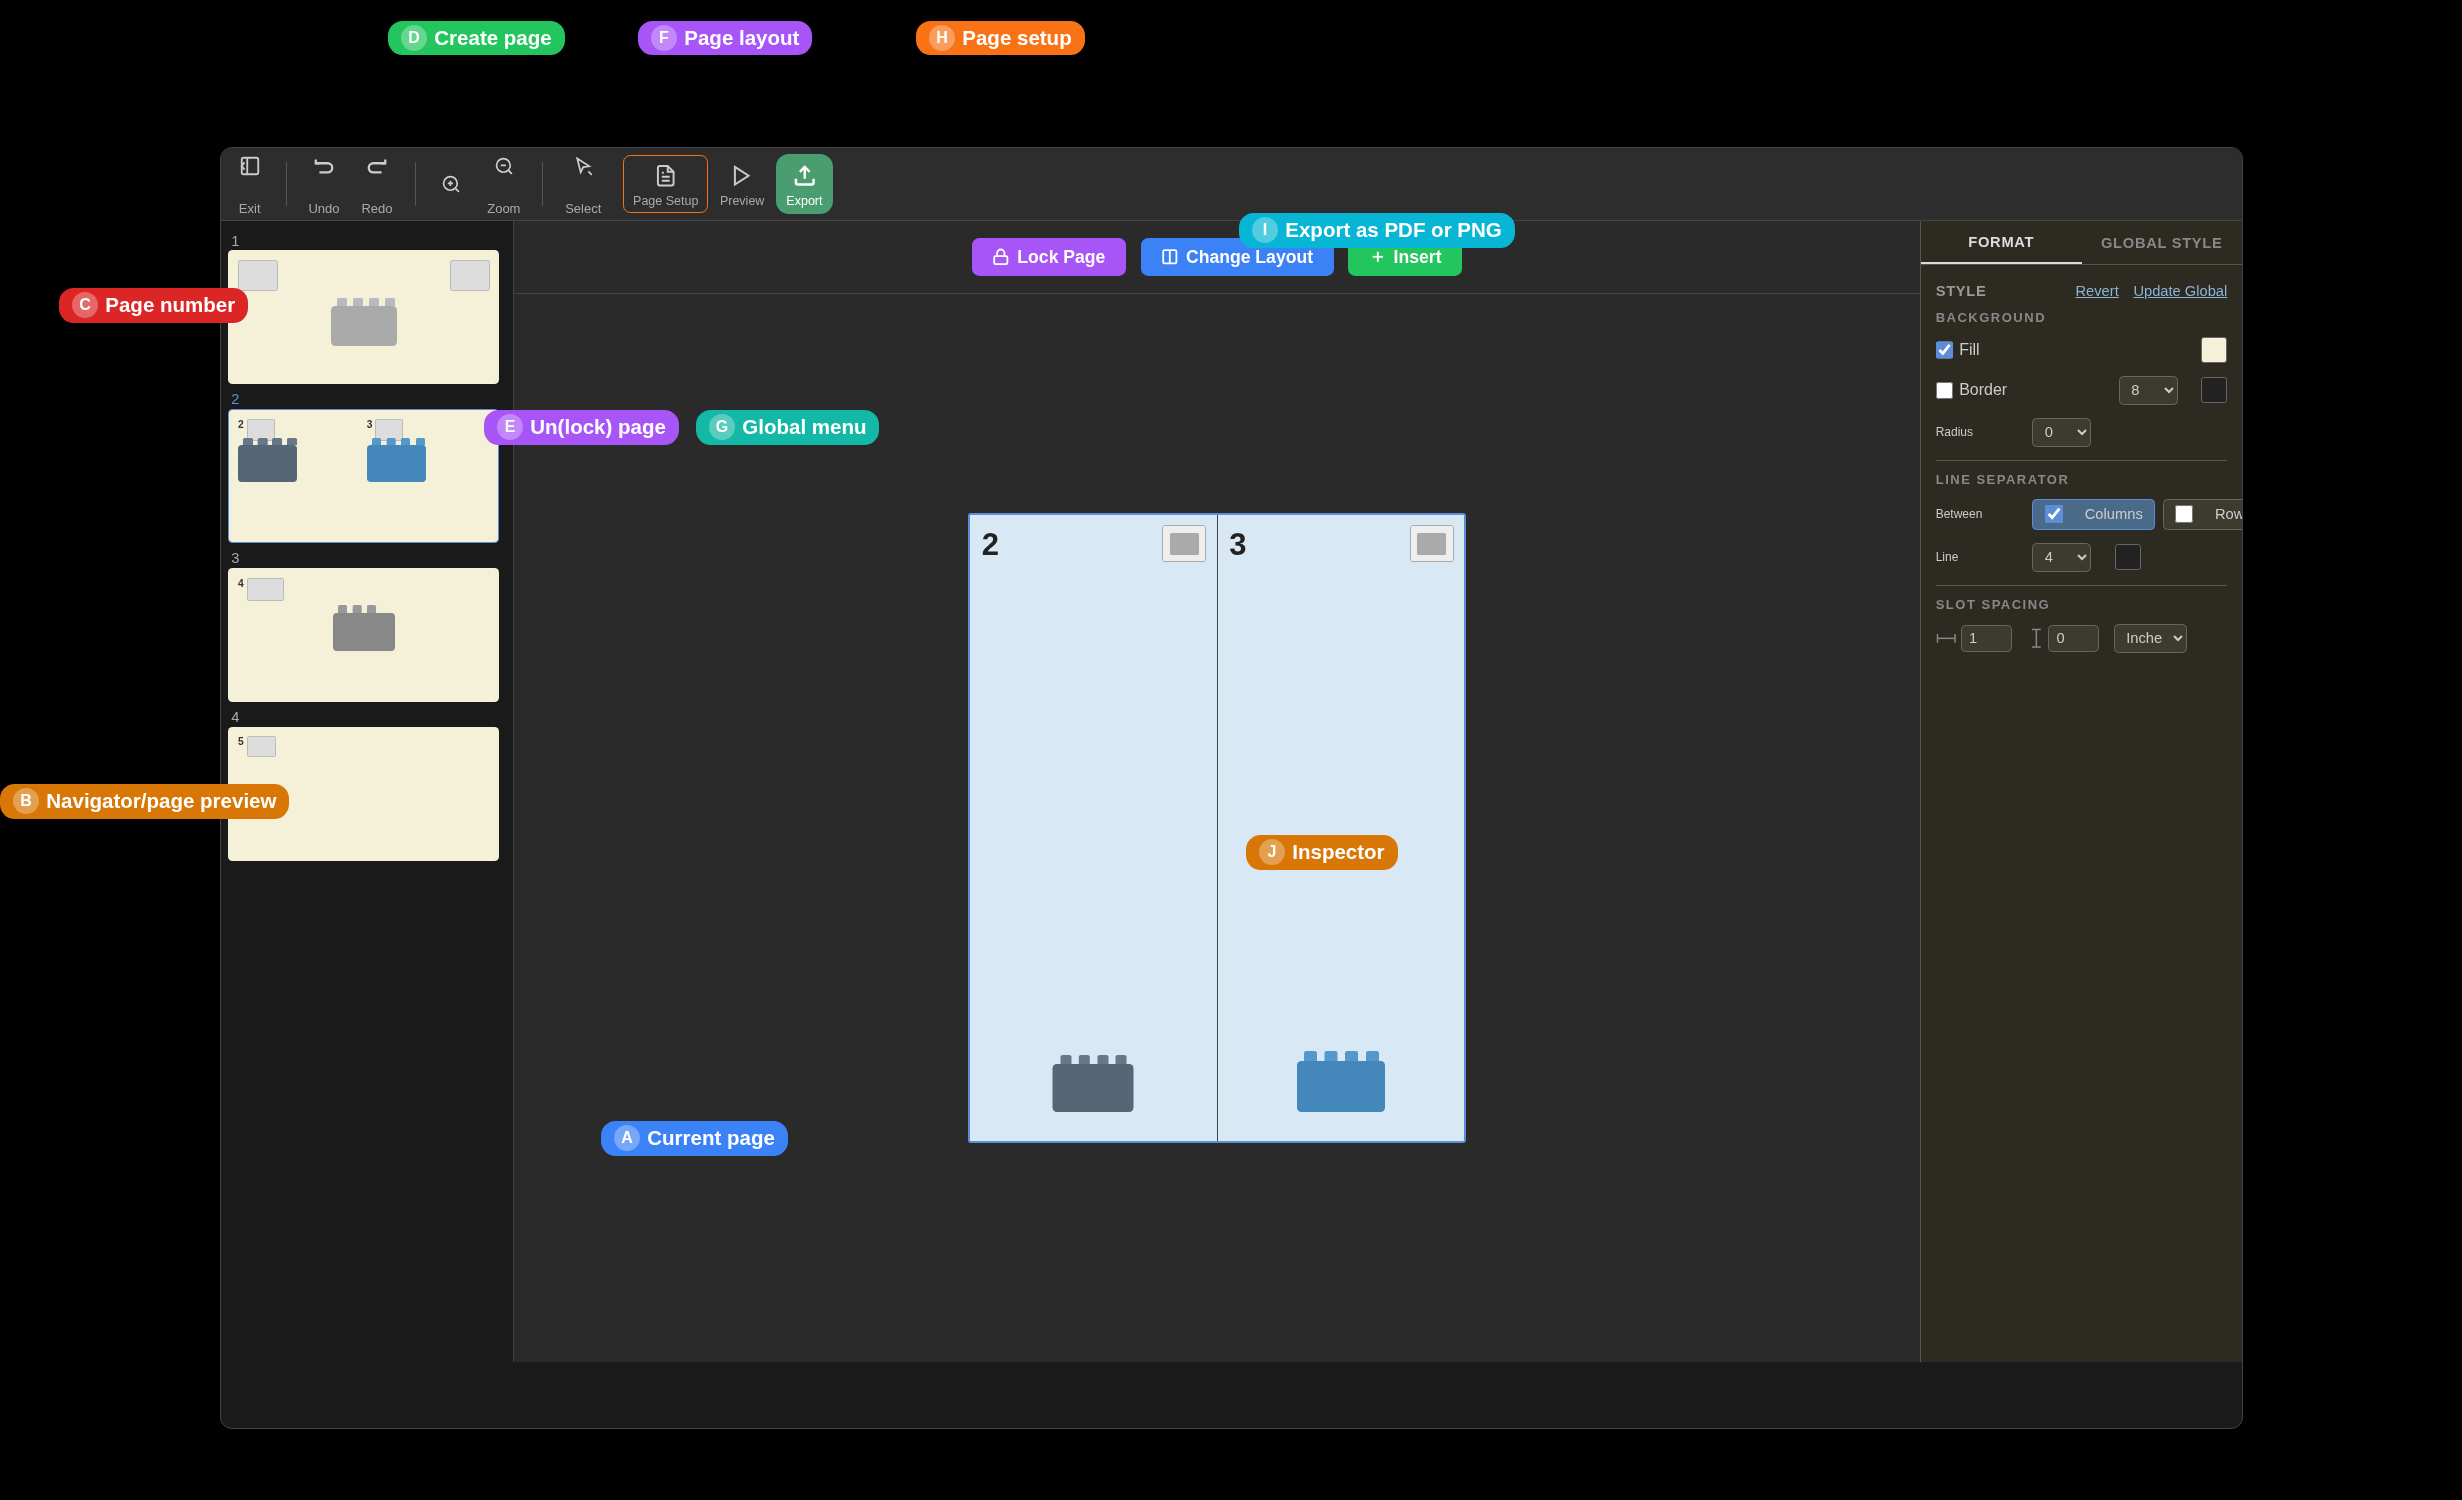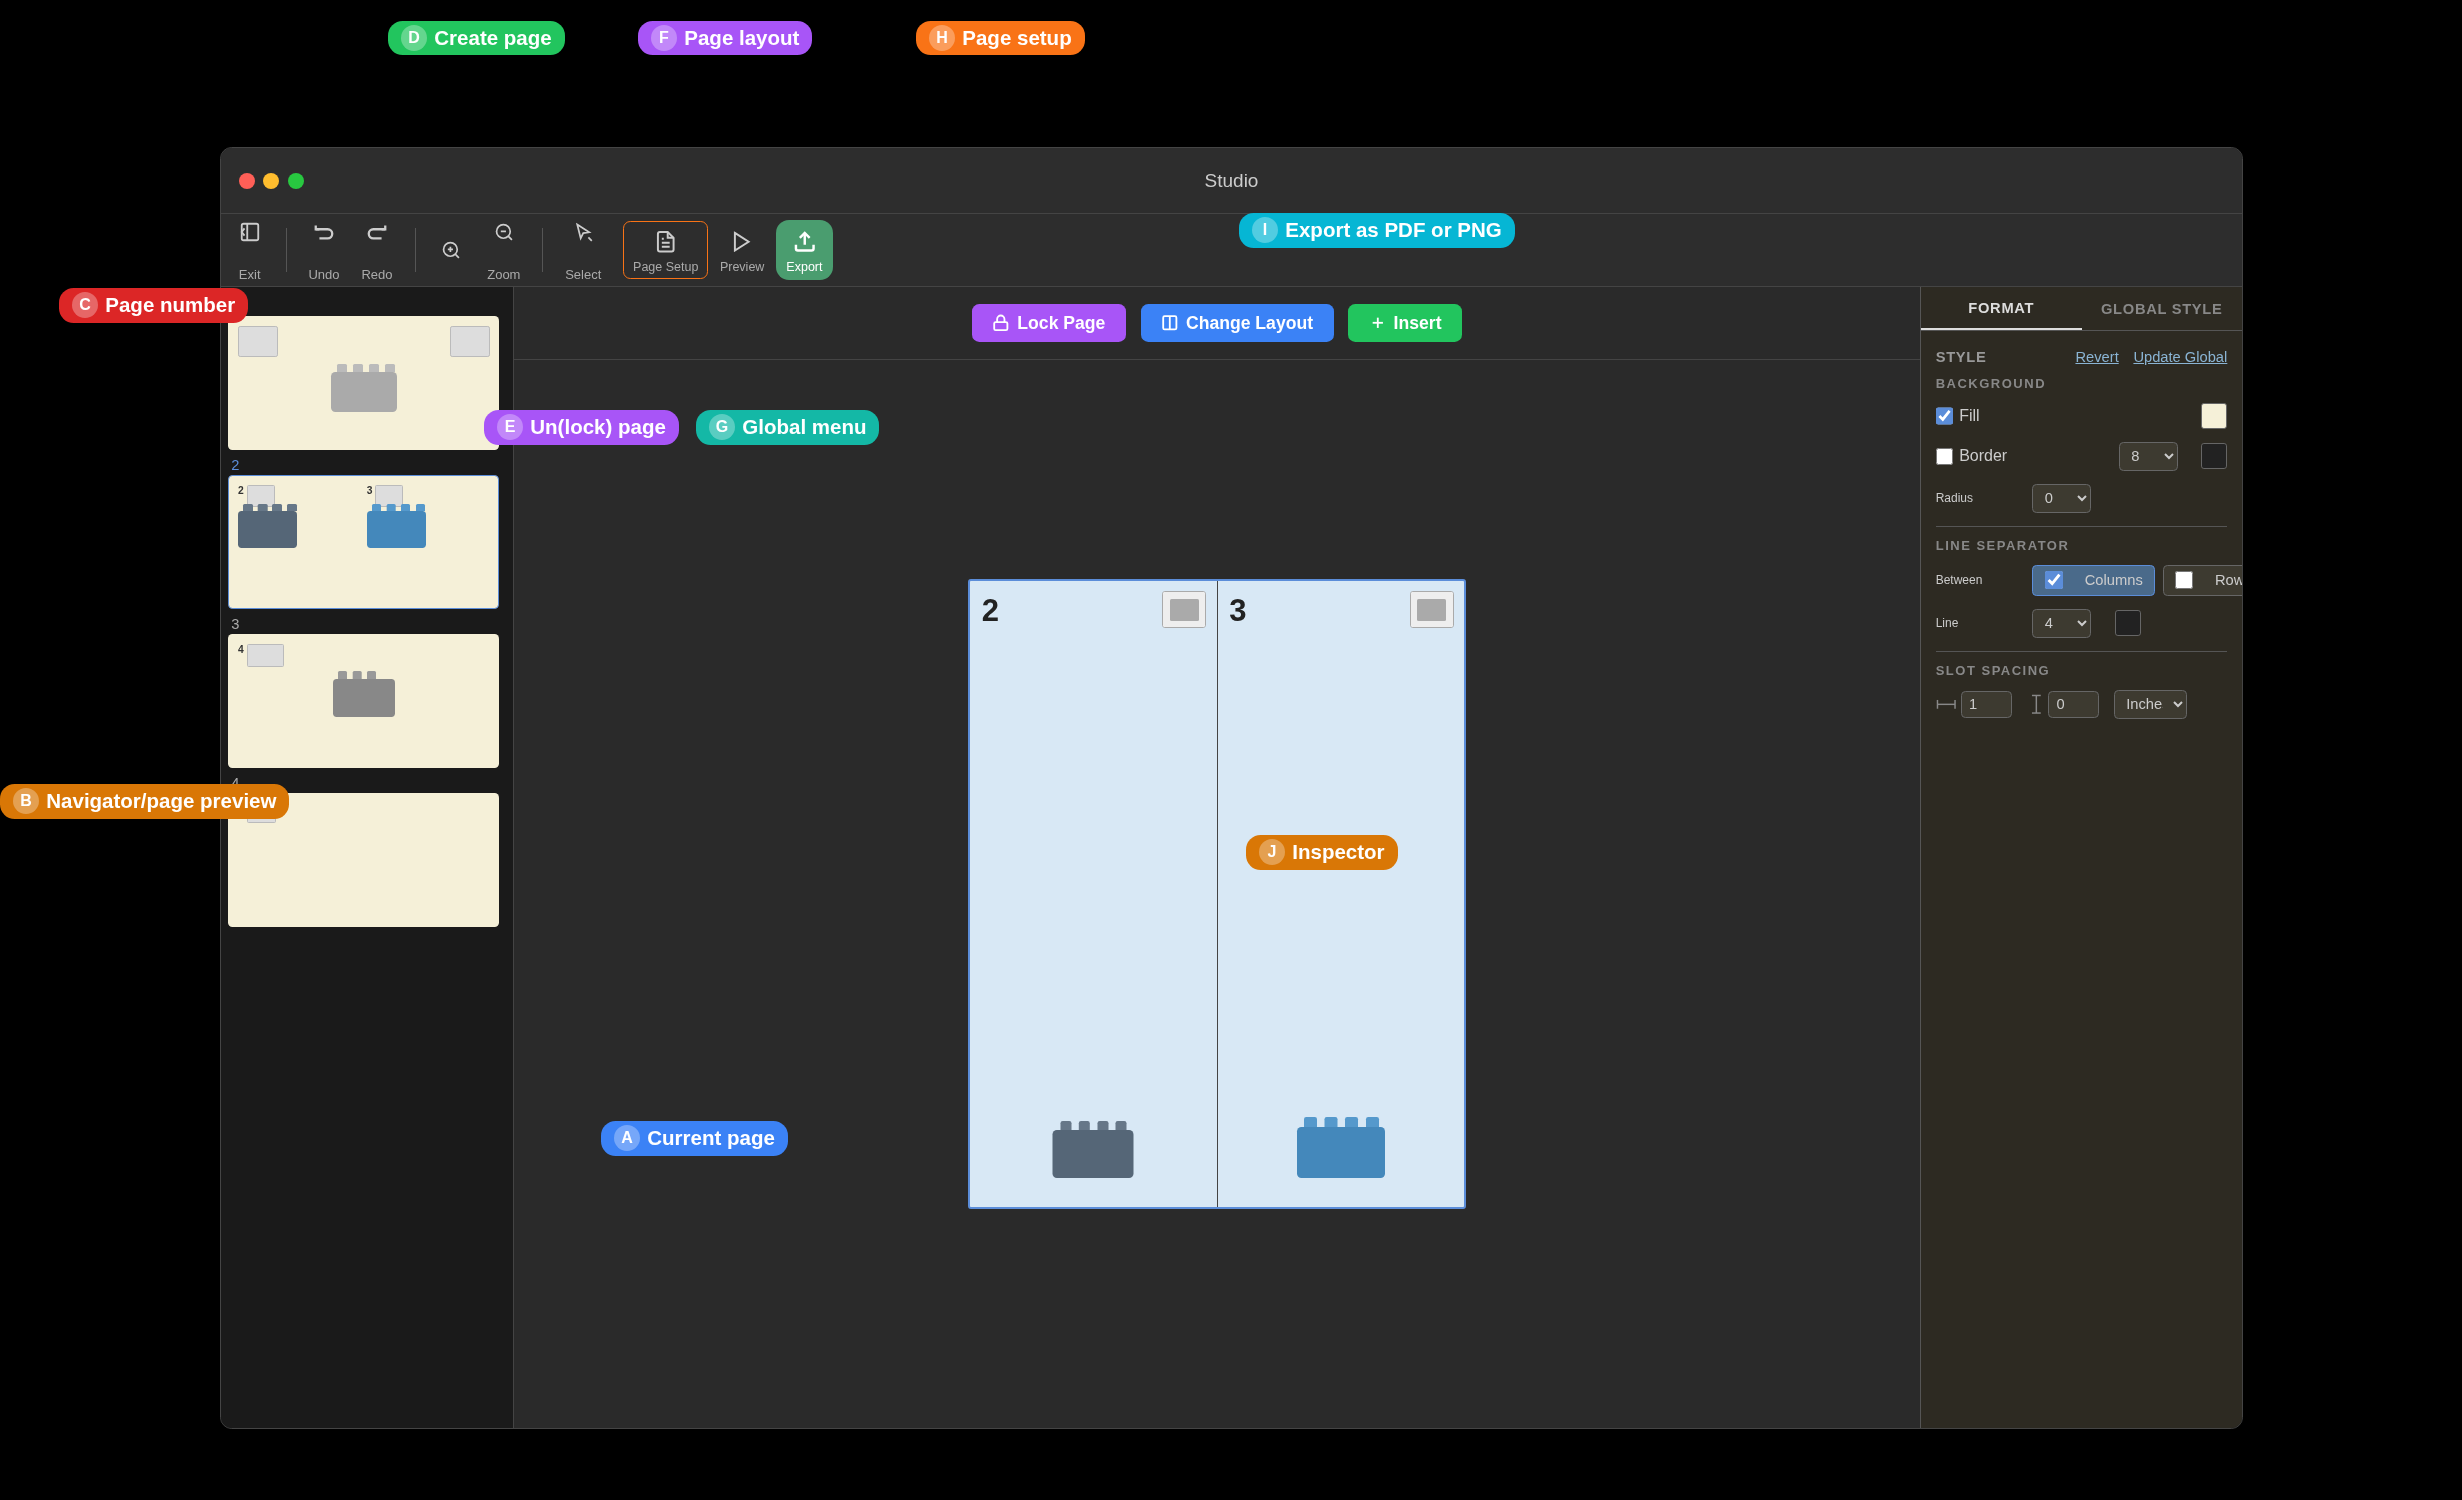--- a/index.html
+++ b/index.html
@@ -580,28 +580,20 @@
   <span class="letter">I</span>
   <span>Export as PDF or PNG</span>
 </div>
 <div class="annotation ann-j">
   <span class="letter">J</span>
   <span>Inspector</span>
 </div>
 
 <div class="app-window">
 
-  <div class="title-bar">
-    <div class="traffic-lights">
-      <div class="tl tl-red"></div>
-      <div class="tl tl-yellow"></div>
-      <div class="tl tl-green"></div>
-    </div>
-    <span class="window-title">Studio</span>
-  </div>
 
   <div class="toolbar">
     <div class="toolbar-group">
       <div class="toolbar-icon">
         <svg width="22" height="22" viewBox="0 0 24 24" fill="none" stroke="#ccc" stroke-width="2">
           <rect x="3" y="3" width="18" height="18" rx="2"></rect>
           <line x1="9" y1="3" x2="9" y2="21"></line>
           <polyline points="6,8 3,12 6,16"></polyline>
         </svg>
       </div>

